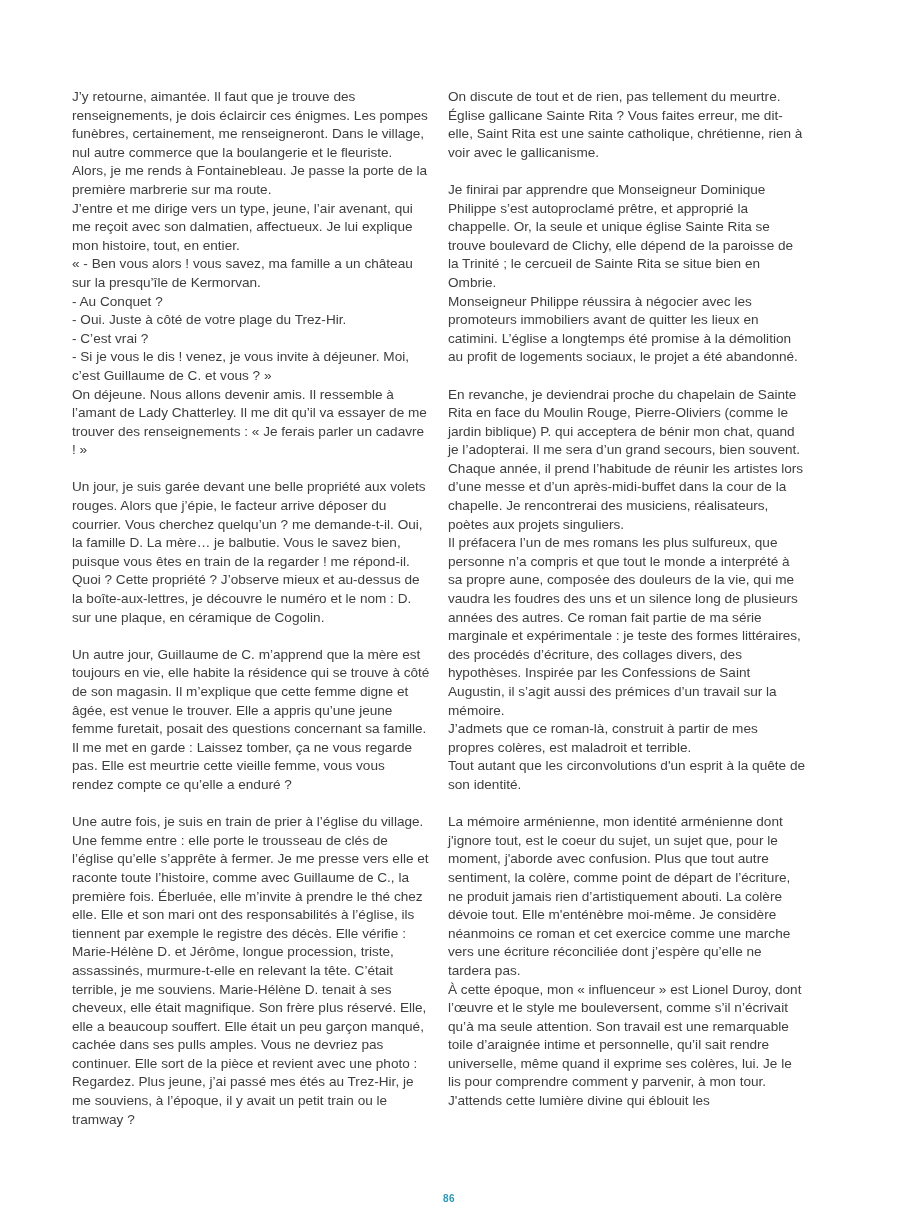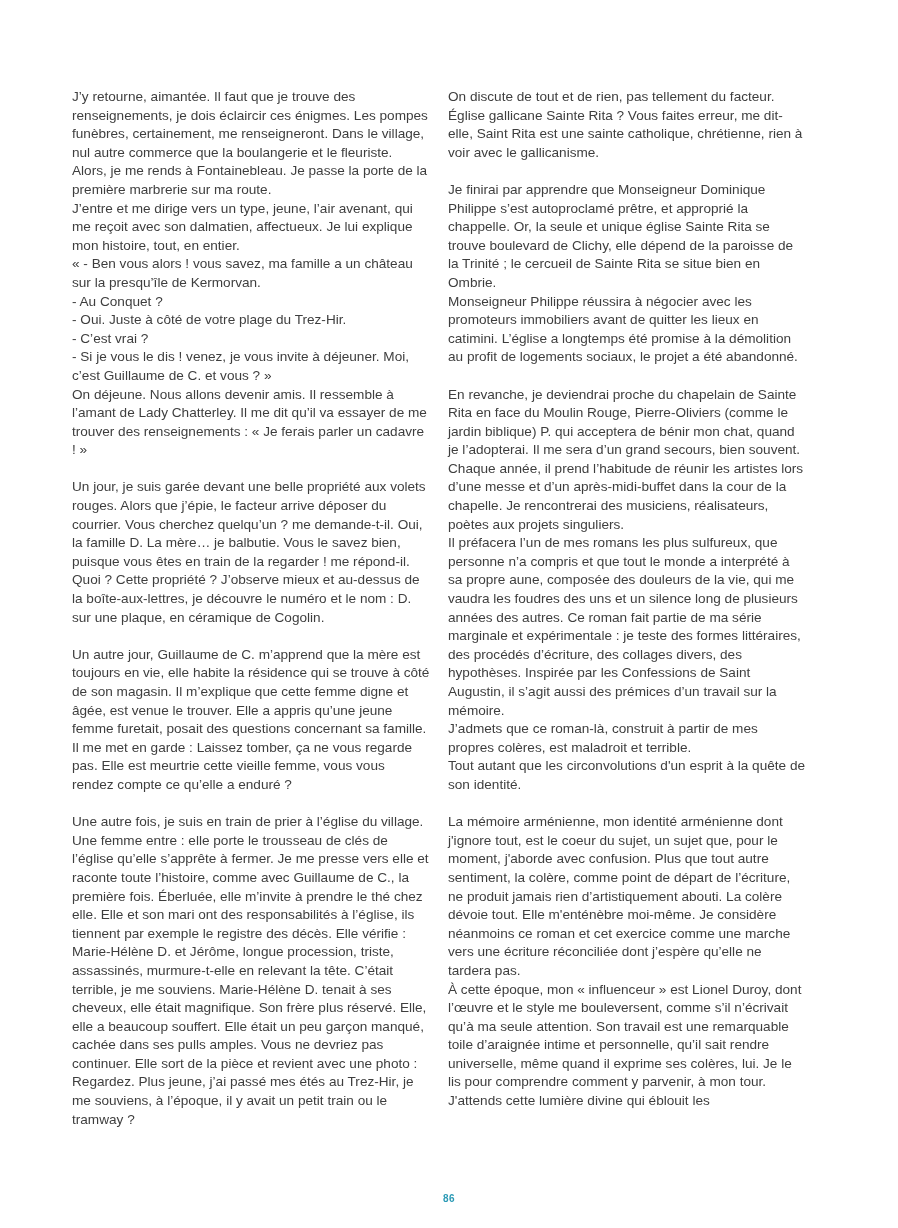--- a/index.html
+++ b/index.html
@@ -65,21 +65,21 @@
 - Oui. Juste à côté de votre plage du Trez-Hir.
 - C’est vrai ?
 - Si je vous le dis ! venez, je vous invite à déjeuner. Moi, c’est Guillaume de C. et vous ? »
 On déjeune. Nous allons devenir amis. Il ressemble à l’amant de Lady Chatterley. Il me dit qu’il va essayer de me trouver des renseignements : « Je ferais parler un cadavre ! »</p>
       <p>Un jour, je suis garée devant une belle propriété aux volets rouges. Alors que j’épie, le facteur arrive déposer du courrier. Vous cherchez quelqu’un ? me demande-t-il. Oui, la famille D. La mère… je balbutie. Vous le savez bien, puisque vous êtes en train de la regarder ! me répond-il. Quoi ? Cette propriété ? J’observe mieux et au-dessus de la boîte-aux-lettres, je découvre le numéro et le nom : D. sur une plaque, en céramique de Cogolin.</p>
       <p>Un autre jour, Guillaume de C. m’apprend que la mère est toujours en vie, elle habite la résidence qui se trouve à côté de son magasin. Il m’explique que cette femme digne et âgée, est venue le trouver. Elle a appris qu’une jeune femme furetait, posait des questions concernant sa famille. Il me met en garde : Laissez tomber, ça ne vous regarde pas. Elle est meurtrie cette vieille femme, vous vous rendez compte ce qu’elle a enduré ?</p>
       <p>Une autre fois, je suis en train de prier à l’église du village. Une femme entre : elle porte le trousseau de clés de l’église qu’elle s’apprête à fermer. Je me presse vers elle et raconte toute l’histoire, comme avec Guillaume de C., la première fois. Éberluée, elle m’invite à prendre le thé chez elle. Elle et son mari ont des responsabilités à l’église, ils tiennent par exemple le registre des décès. Elle vérifie : Marie-Hélène D. et Jérôme, longue procession, triste, assassinés, murmure-t-elle en relevant la tête. C’était terrible, je me souviens. Marie-Hélène D. tenait à ses cheveux, elle était magnifique. Son frère plus réservé. Elle, elle a beaucoup souffert. Elle était un peu garçon manqué, cachée dans ses pulls amples. Vous ne devriez pas continuer. Elle sort de la pièce et revient avec une photo : Regardez. Plus jeune, j’ai passé mes étés au Trez-Hir, je me souviens, à l’époque, il y avait un petit train ou le tramway ?</p>
     </div>
 
     <div class="column">
-      <p>On discute de tout et de rien, pas tellement du facteur.
+      <p>On discute de tout et de rien, pas tellement du meurtre.
 Église gallicane Sainte Rita ? Vous faites erreur, me dit-elle, Saint Rita est une sainte catholique, chrétienne, rien à voir avec le gallicanisme.</p>
       <p>Je finirai par apprendre que Monseigneur Dominique Philippe s’est autoproclamé prêtre, et approprié la chappelle. Or, la seule et unique église Sainte Rita se trouve boulevard de Clichy, elle dépend de la paroisse de la Trinité ; le cercueil de Sainte Rita se situe bien en Ombrie.
 Monseigneur Philippe réussira à négocier avec les promoteurs immobiliers avant de quitter les lieux en catimini. L’église a longtemps été promise à la démolition au profit de logements sociaux, le projet a été abandonné.</p>
       <p>En revanche, je deviendrai proche du chapelain de Sainte Rita en face du Moulin Rouge, Pierre-Oliviers (comme le jardin biblique) P. qui acceptera de bénir mon chat, quand je l’adopterai. Il me sera d’un grand secours, bien souvent.
 Chaque année, il prend l’habitude de réunir les artistes lors d’une messe et d’un après-midi-buffet dans la cour de la chapelle. Je rencontrerai des musiciens, réalisateurs, poètes aux projets singuliers.
 Il préfacera l’un de mes romans les plus sulfureux, que personne n’a compris et que tout le monde a interprété à sa propre aune, composée des douleurs de la vie, qui me vaudra les foudres des uns et un silence long de plusieurs années des autres. Ce roman fait partie de ma série marginale et expérimentale : je teste des formes littéraires, des procédés d’écriture, des collages divers, des hypothèses. Inspirée par les Confessions de Saint Augustin, il s’agit aussi des prémices d’un travail sur la mémoire.
 J’admets que ce roman-là, construit à partir de mes propres colères, est maladroit et terrible.
 Tout autant que les circonvolutions d'un esprit à la quête de son identité.</p>
       <p>La mémoire arménienne, mon identité arménienne dont j'ignore tout, est le coeur du sujet, un sujet que, pour le moment, j'aborde avec confusion. Plus que tout autre sentiment, la colère, comme point de départ de l’écriture, ne produit jamais rien d’artistiquement abouti. La colère dévoie tout. Elle m'enténèbre moi-même. Je considère néanmoins ce roman et cet exercice comme une marche vers une écriture réconciliée dont j’espère qu’elle ne tardera pas.
 À cette époque, mon « influenceur » est Lionel Duroy, dont l’œuvre et le style me bouleversent, comme s’il n’écrivait qu’à ma seule attention. Son travail est une remarquable toile d’araignée intime et personnelle, qu’il sait rendre universelle, même quand il exprime ses colères, lui. Je le lis pour comprendre comment y parvenir, à mon tour.

